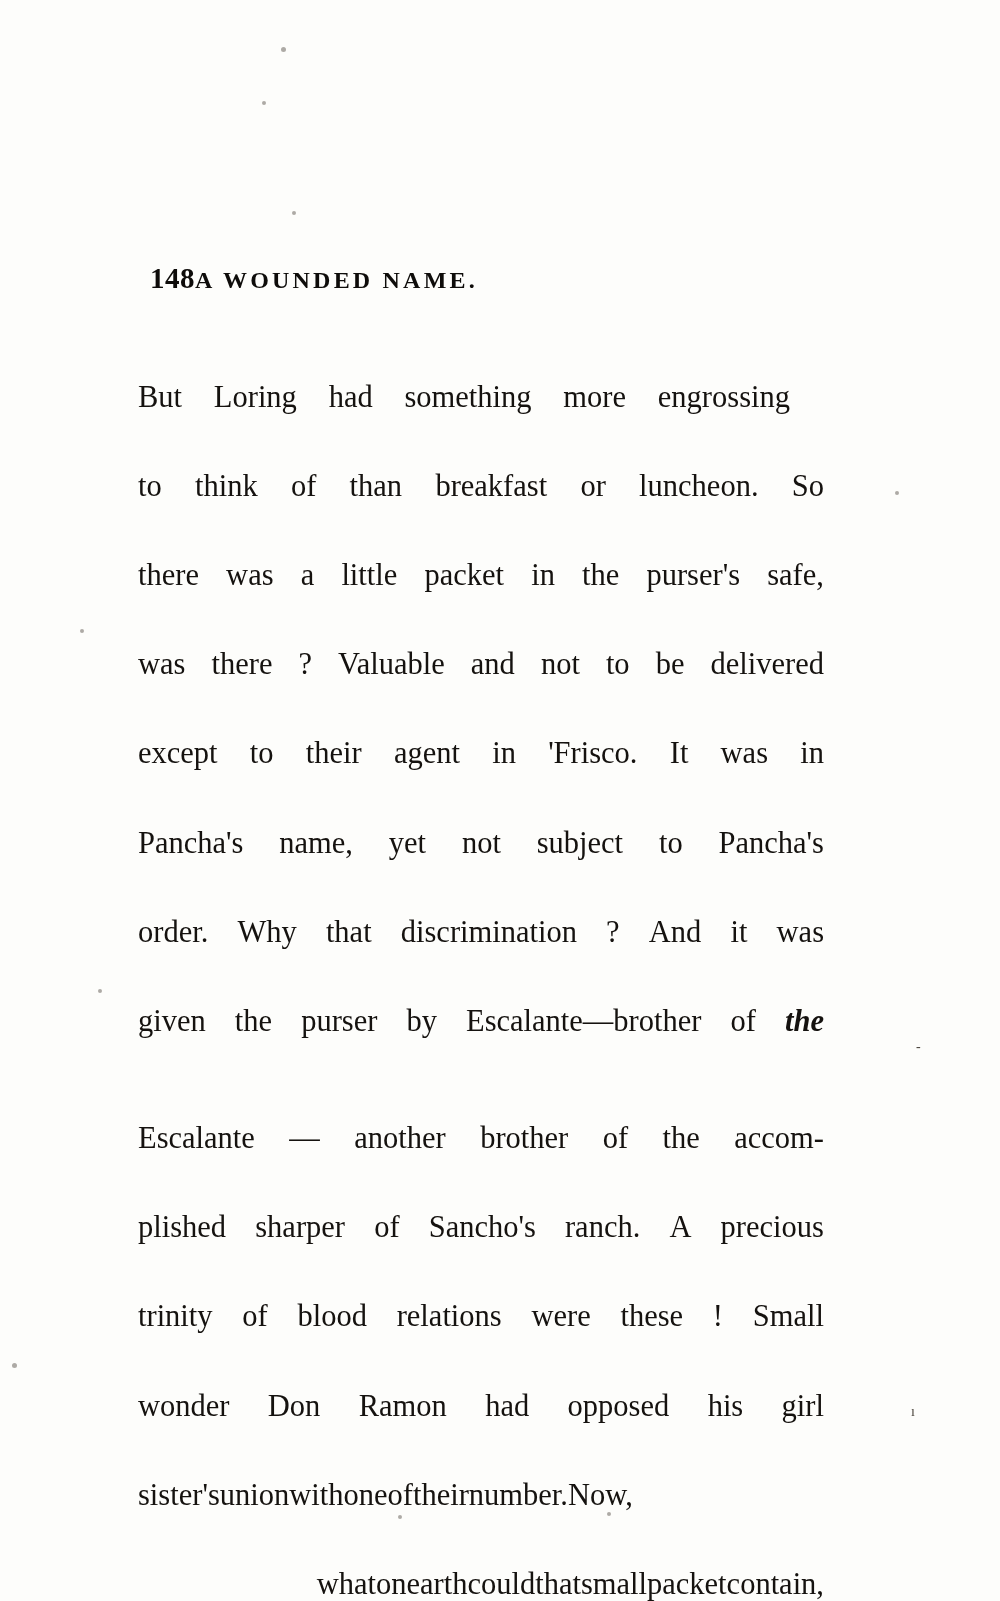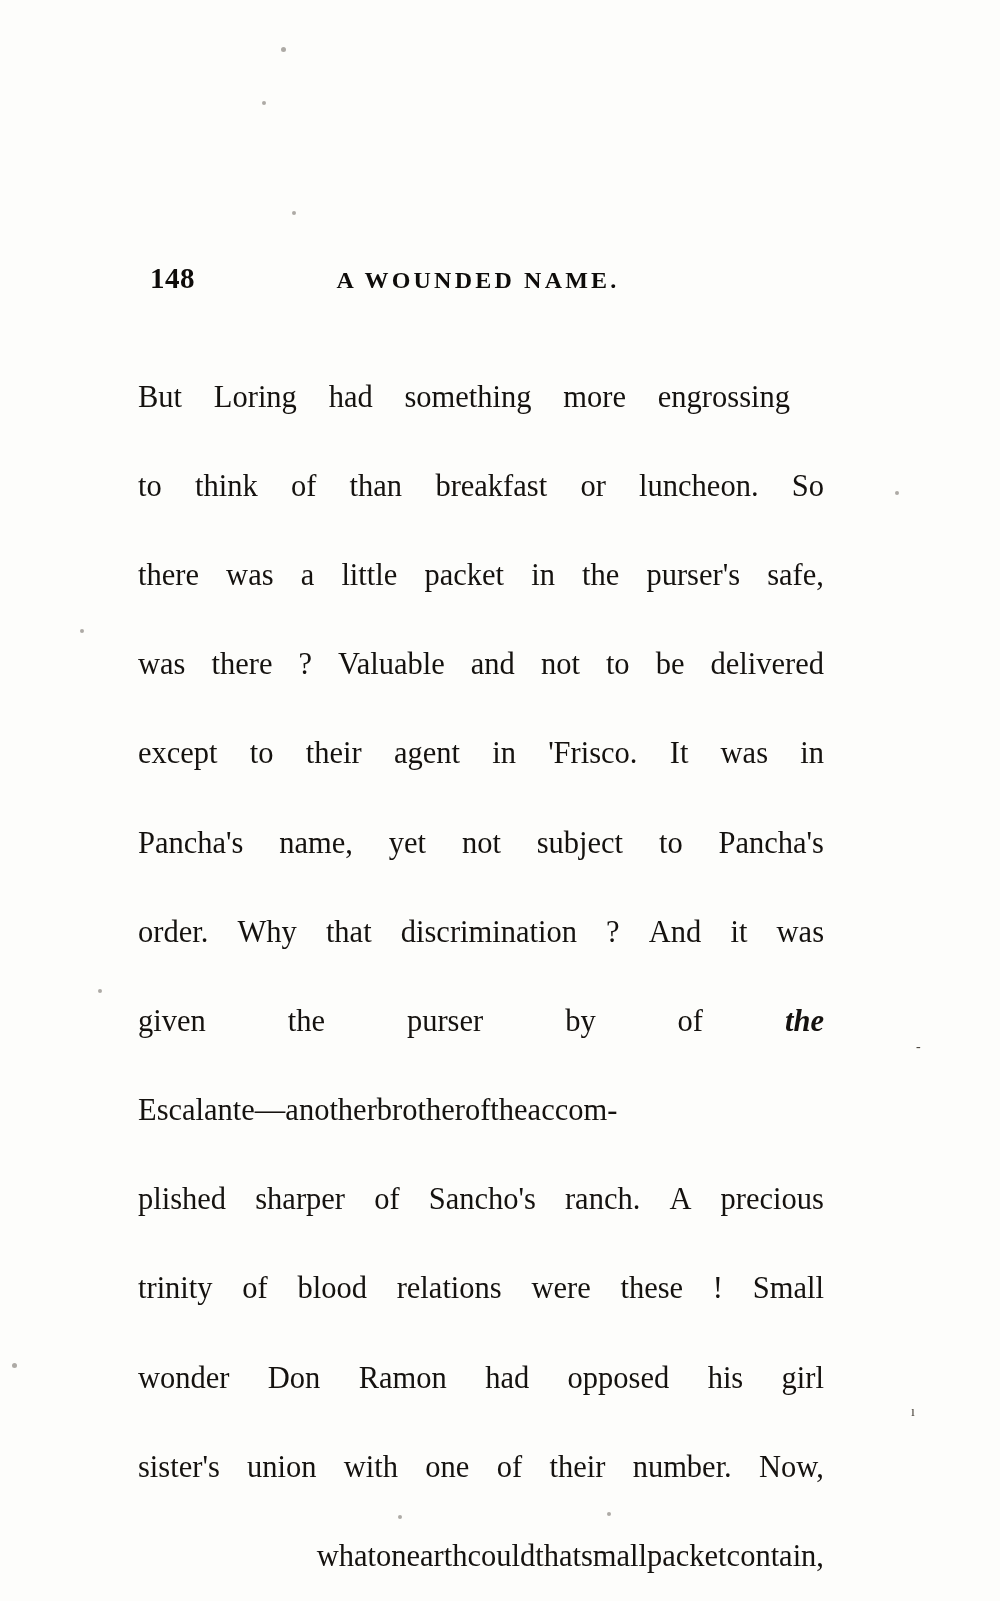--- a/index.html
+++ b/index.html
@@ -32,21 +32,20 @@
     align-items: baseline;
   }
   .folio {
     font-weight: 700;
     font-size: 29px;
     letter-spacing: 0.5px;
     color: #0e0c0a;
   }
   .running-title {
     flex: 1;
-    text-align: center;
     padding-right: 74px;
     font-size: 24px;
     font-weight: 700;
     letter-spacing: 3.2px;
     color: #0e0c0a;
   }
   .body-text {
     position: absolute;
     left: 138px;
     top: 330px;
@@ -169,24 +168,25 @@
           <span>?</span> 
           <span>And</span> 
           <span>it</span> 
           <span>was</span>
         </span><br>
       <span style="display: flex; width: 100%; text-align-last: justify; text-align: justify; justify-content: space-between; white-space: nowrap;">
           <span>given</span> 
           <span>the</span> 
           <span>purser</span> 
           <span>by</span> 
+          <span>Escalante—brother</span> 
           <span>of</span> 
           <span class="ital">the</span>
         </span><br>
-      <span style="display: flex; width: 100%; text-align-last: justify; text-align: justify; white-space: nowrap;">
+      <span style="display: flex; width: 100%; text-align-last: justify; text-align: justify; justify-content: space-between; white-space: nowrap; margin-top: 28px;">
           <span>Escalante</span> 
           <span>—</span> 
           <span>another</span> 
           <span>brother</span> 
           <span>of</span> 
           <span>the</span> 
           <span>accom-</span>
         </span><br>
       <span style="display: flex; width: 100%; text-align-last: justify; text-align: justify; justify-content: space-between; white-space: nowrap;">
           <span>plished</span> 
@@ -209,21 +209,21 @@
         </span><br>
       <span style="display: flex; width: 100%; text-align-last: justify; text-align: justify; justify-content: space-between; white-space: nowrap;">
           <span>wonder</span> 
           <span>Don</span> 
           <span>Ramon</span> 
           <span>had</span> 
           <span>opposed</span> 
           <span>his</span> 
           <span>girl</span>
         </span><br>
-      <span style="display: flex; width: 100%; text-align-last: justify; text-align: justify; justify-content: space-between; white-space: nowrap;">
+      <span style="display: flex; width: 100%; text-align-last: justify; text-align: justify; justify-content: flex-start; white-space: nowrap;">
           <span>sister's</span> 
           <span>union</span> 
           <span>with</span> 
           <span>one</span> 
           <span>of</span> 
           <span>their</span> 
           <span>number.</span> 
           <span>Now,</span>
         </span><br>
       <span style="display: flex; width: 100%; text-align-last: justify; text-align: justify; justify-content: flex-end; white-space: nowrap;">

